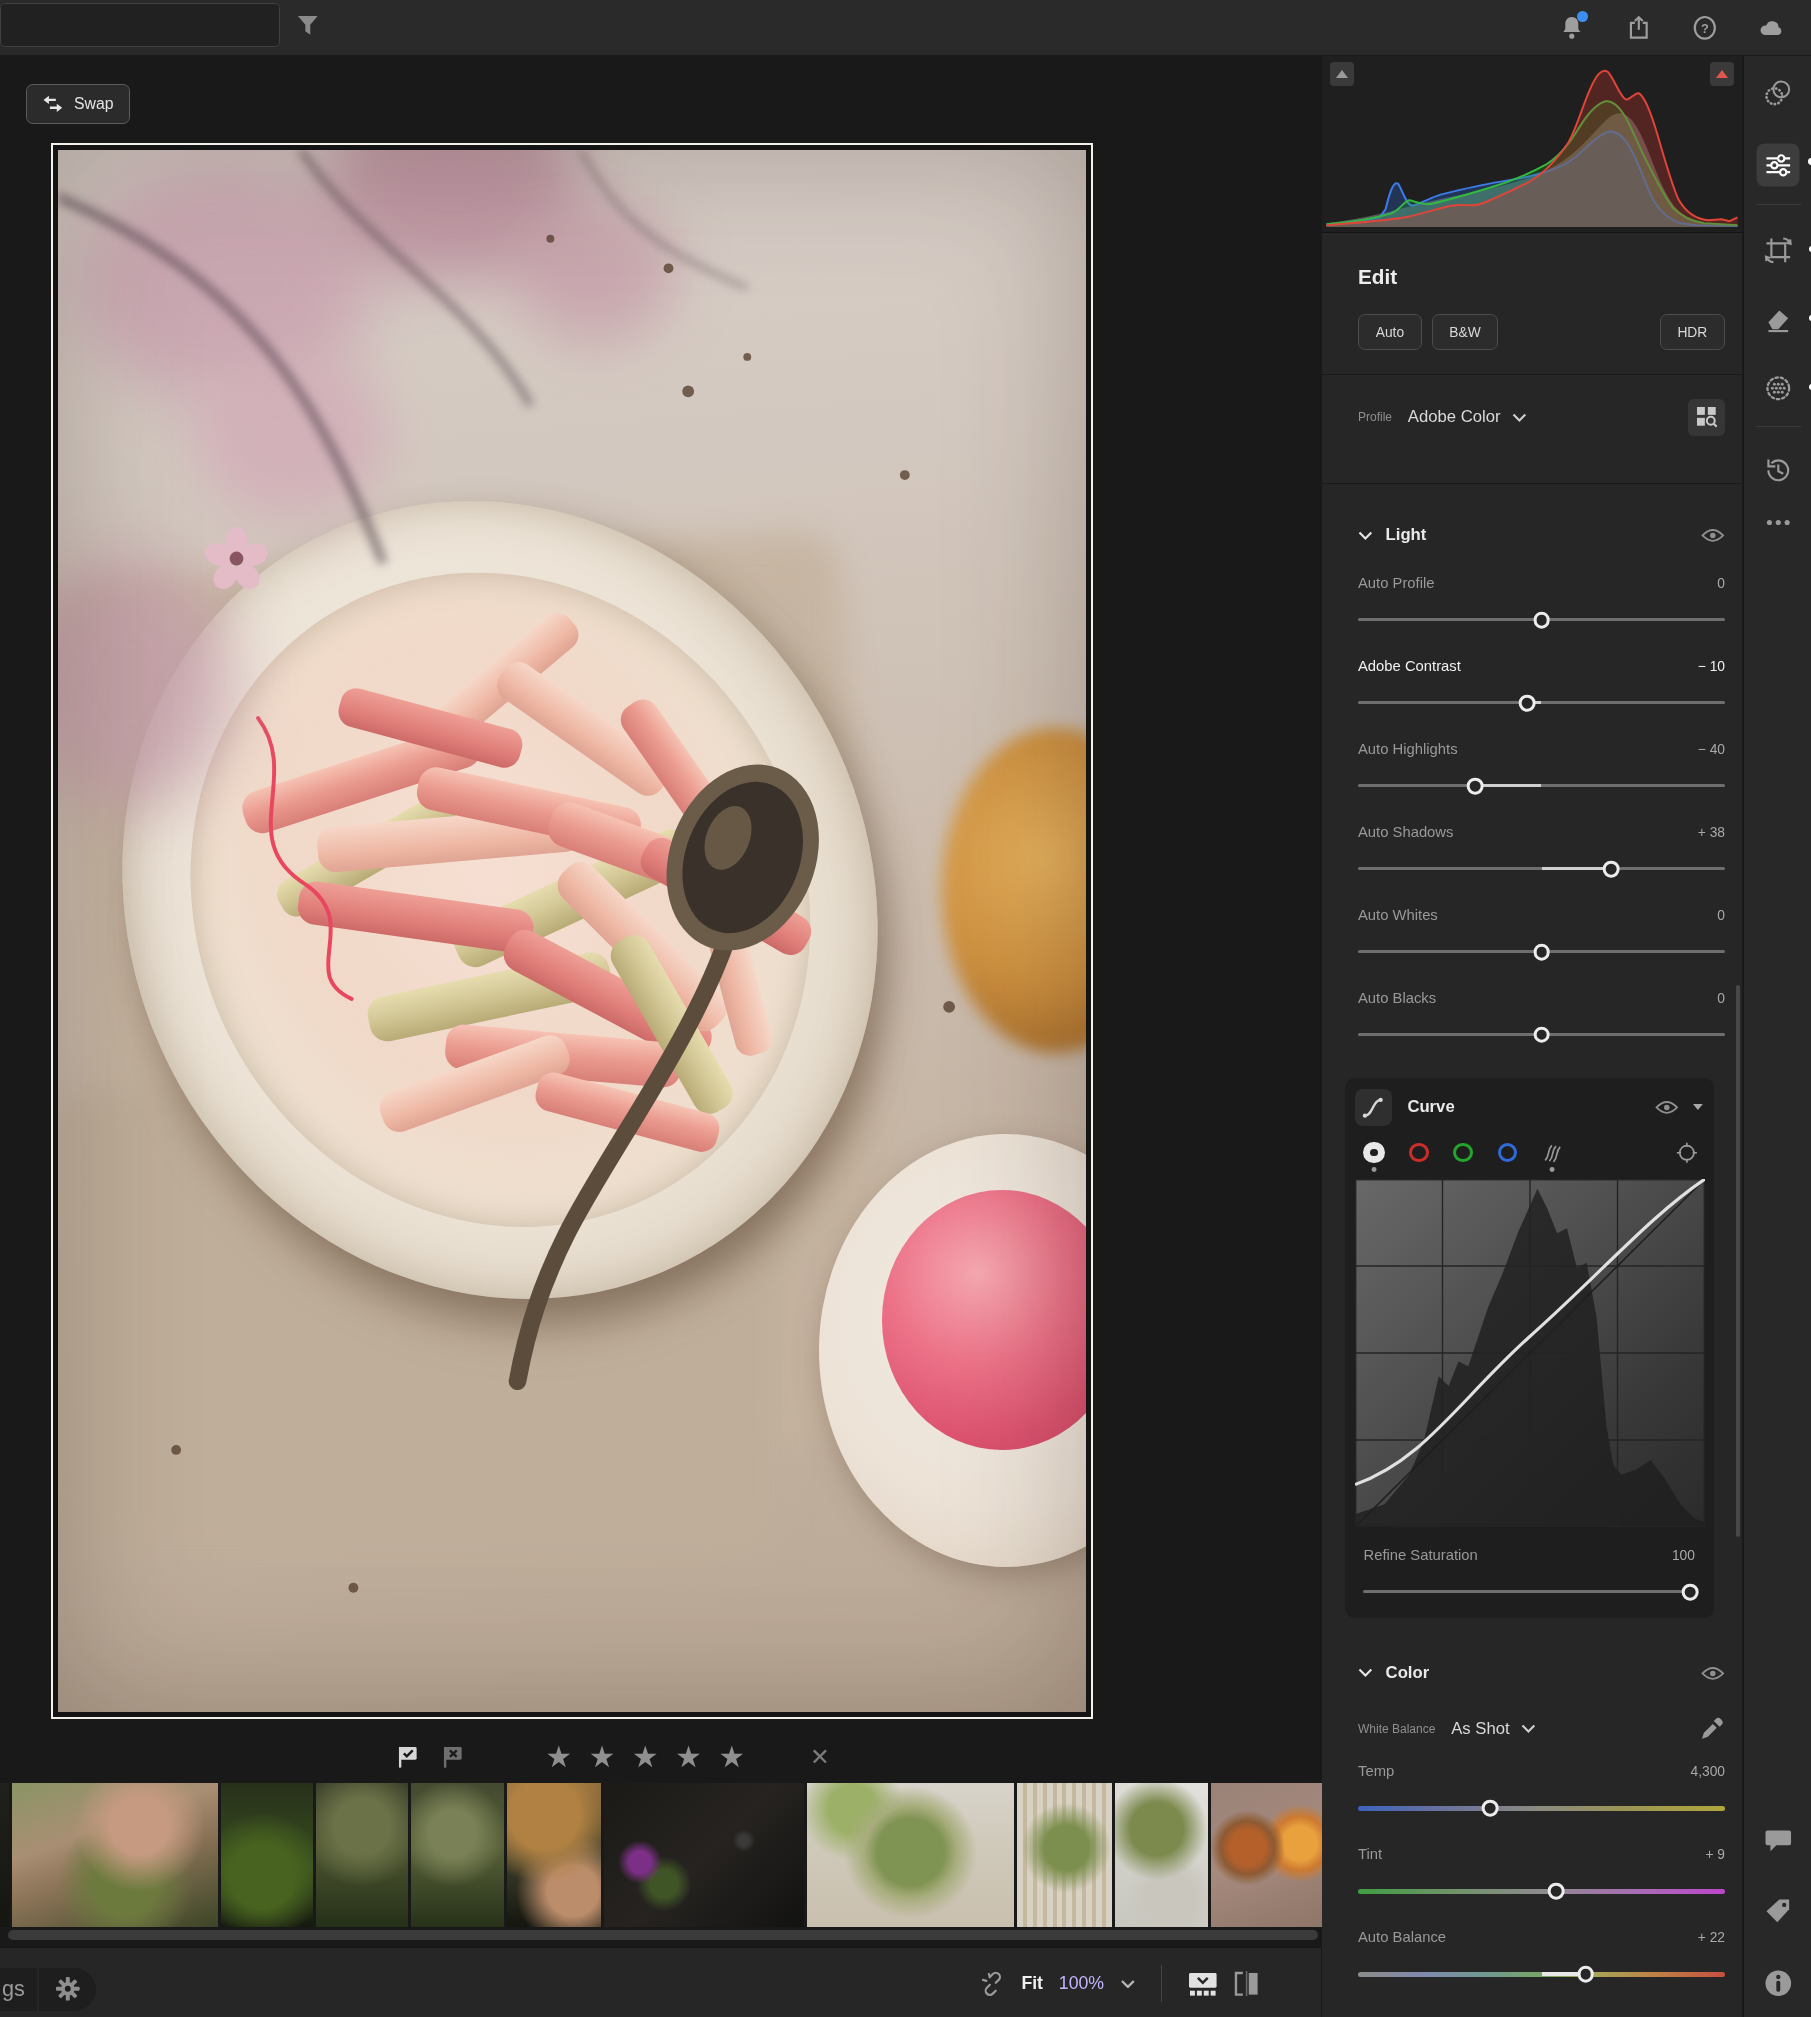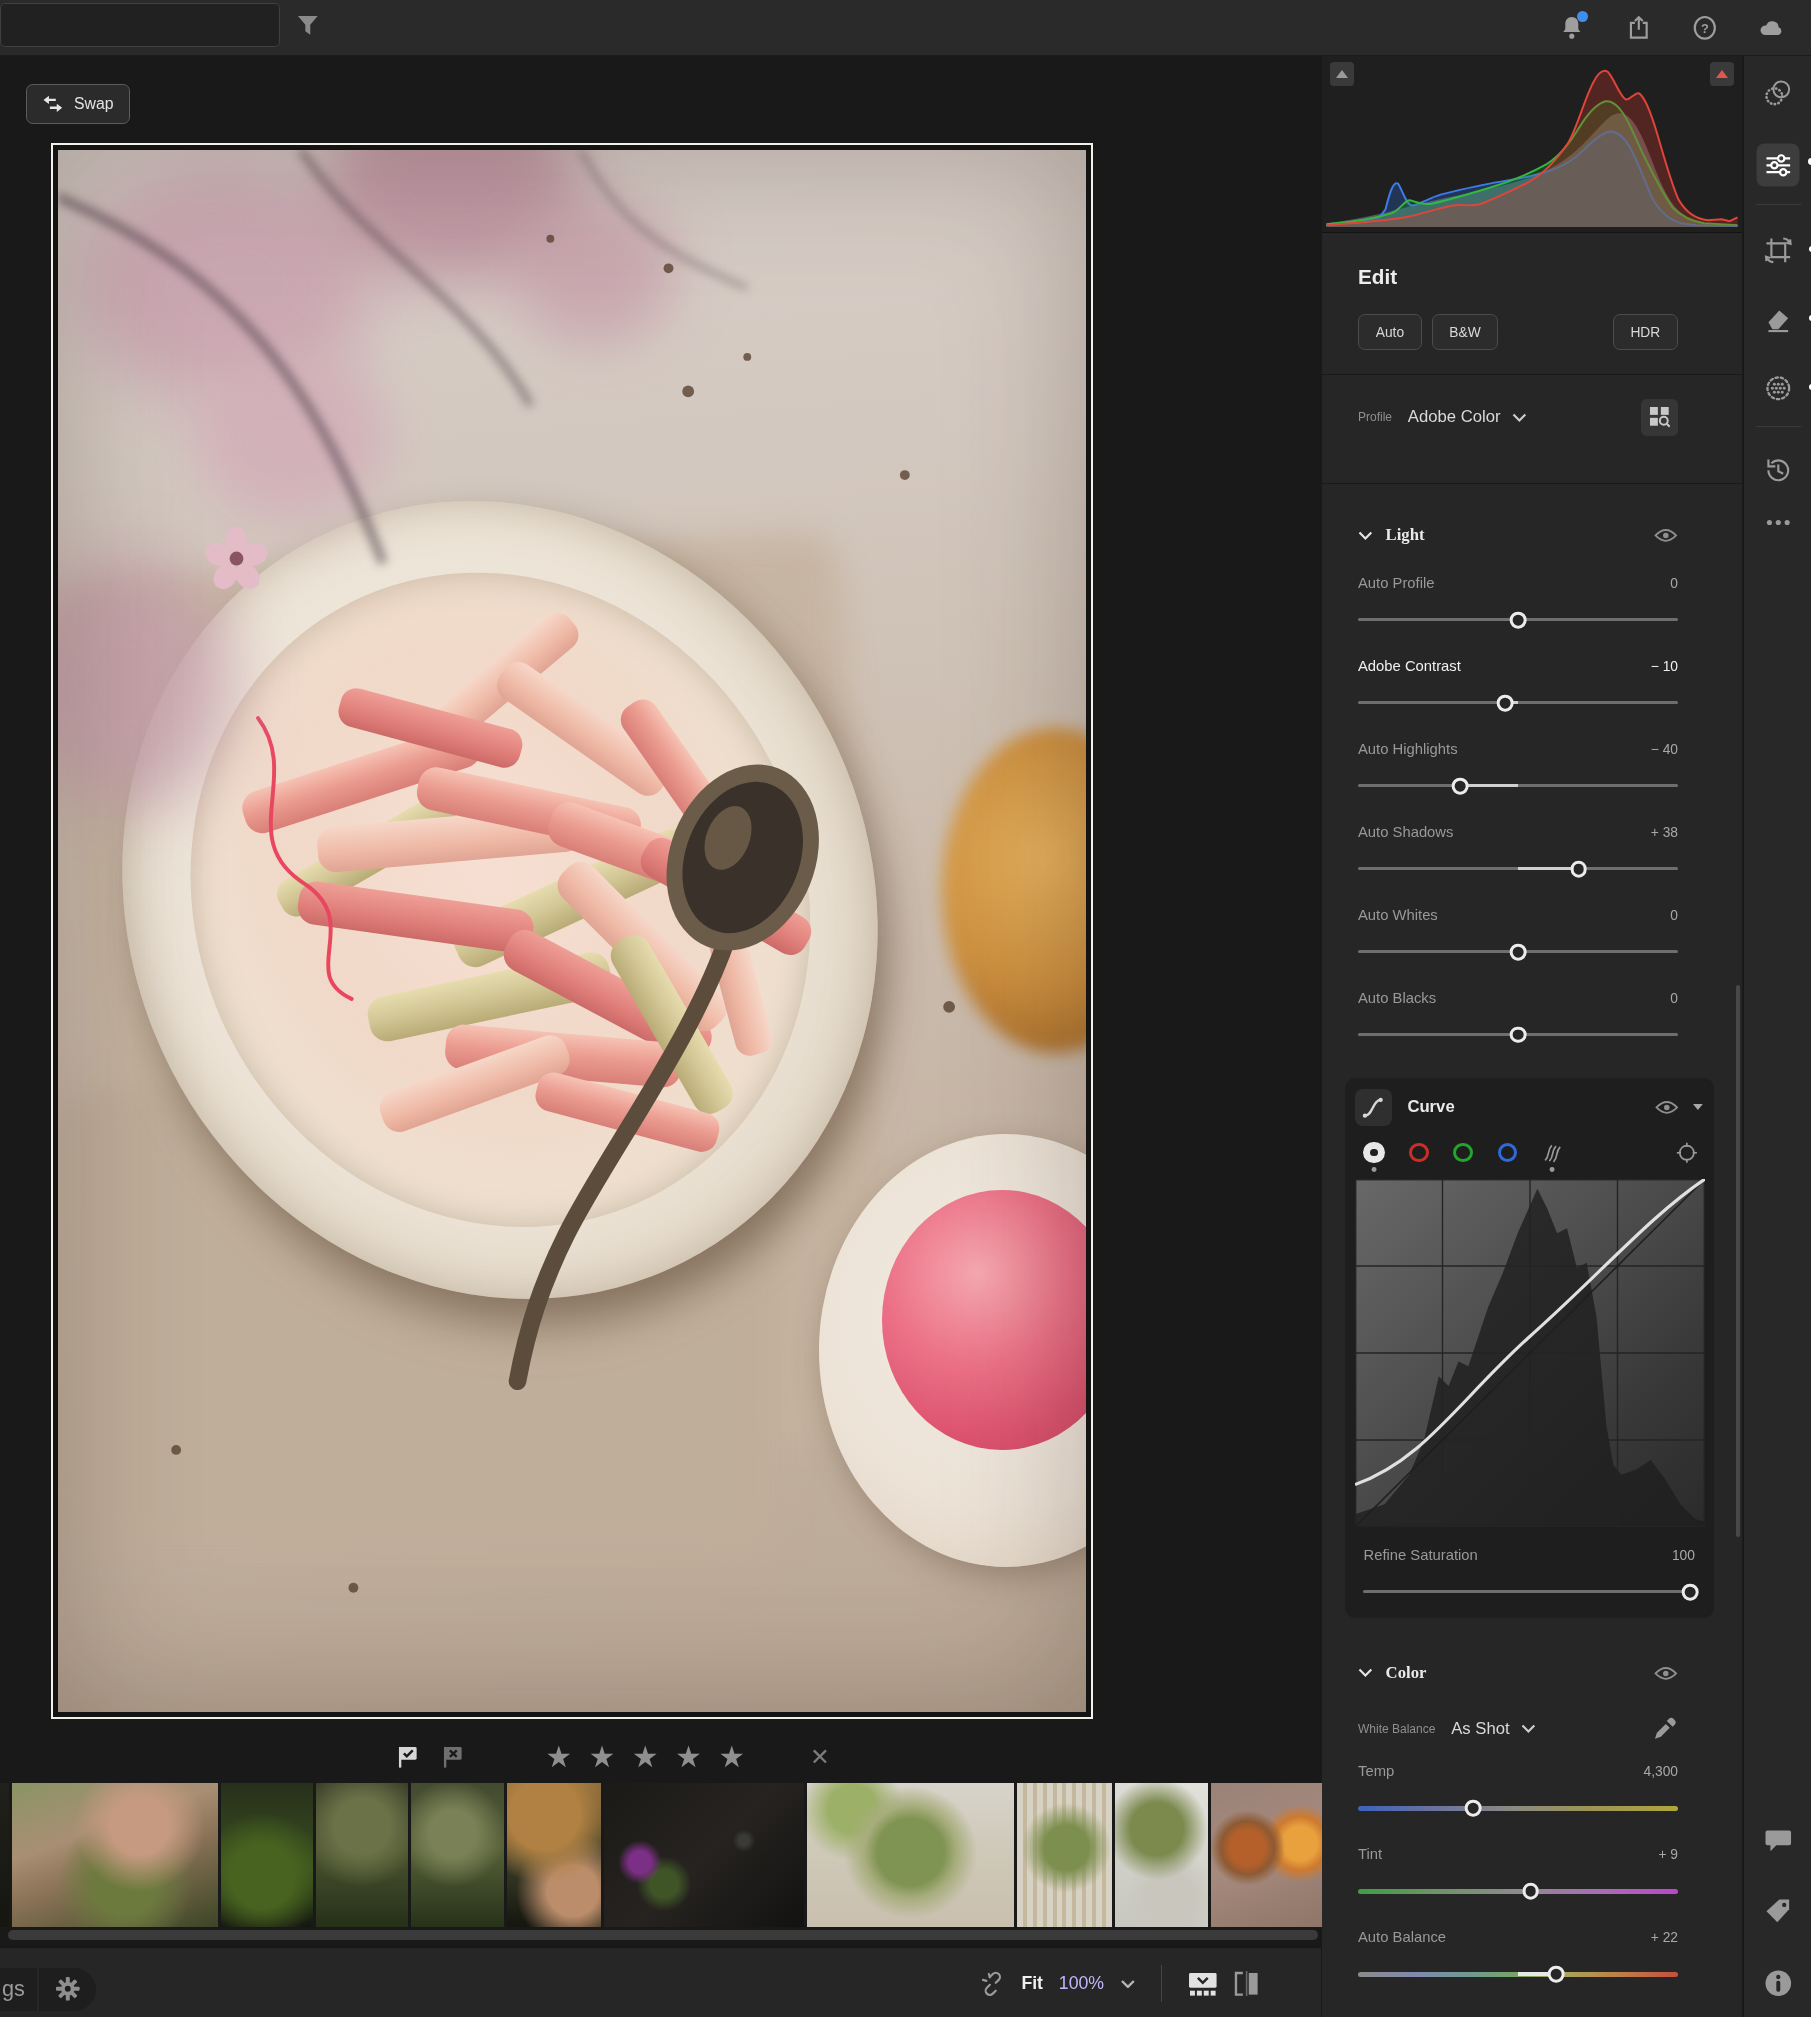--- a/index.html
+++ b/index.html
@@ -60,32 +60,32 @@
   .zoom-level { color:#c4b5fd; font-size:17.7px; }
   .vdivider { width:1px; height:37px; background:#454545; margin:0 9.9px; }
 
   
   .panel { position:absolute; left:1322px; top:56px; width:420px; height:1961px; background:#262626; overflow:hidden; }
   .histo { position:relative; width:420px; height:177px; background:#1f1f1f; border-bottom:1px solid #141414; }
   .clip-btn { position:absolute; top:5.9px; width:24.6px; height:24.6px; border-radius:3.9px; background:#3a3a3a; display:flex; align-items:center; justify-content:center; cursor:pointer; }
   .clip-btn.left { left:7.9px; } .clip-btn.right { right:7.9px; }
   .tri { width:0; height:0; border-left:6.9px solid transparent; border-right:6.9px solid transparent; border-bottom:8.9px solid #9a9a9a; }
   .tri.red { border-bottom-color:#e0564a; }
-  .pad { padding-left:36px; padding-right:64px; }
+  .pad { padding-left:36px; padding-right:17px; }
   .edit-title { margin-top:31.5px; font-size:20.7px; font-weight:bold; color:#ececec; }
   .btnrow { margin-top:25.6px; display:flex; gap:9.9px; }
   .pbtn { height:36px; padding:0 16.7px; border:1px solid #4c4c4c; border-radius:6.9px; background:#2c2c2c; color:#d8d8d8; font-size:13.8px; display:flex; align-items:center; cursor:pointer; }
   .pbtn.hdr { margin-left:auto; }
   .hdivider { height:1px; background:#1a1a1a; margin-top:23.6px; }
   .profile-row { height:85px; display:flex; align-items:center; }
   .profile-label { color:#8f8f8f; font-size:12px; }
   .profile-value { color:#d9d9d9; font-size:16.7px; margin-left:15.8px; }
   .chev { margin-left:11.8px; }
   .browse-btn { margin-left:auto; width:37px; height:37px; background:#363636; border-radius:5.9px; display:flex; align-items:center; justify-content:center; cursor:pointer; }
-  .section-head { margin-top:41px; display:flex; align-items:center;font-family:Liberation Serif, serif; }
+  .section-head { margin-top:41px; display:flex; align-items:center; }
   .section-title { font-size:16.7px; font-weight:bold; color:#e9e9e9; margin-left:12.8px; }
   .head-right { margin-left:auto; display:flex; align-items:center; gap:13.8px; }
   .srow { margin-top:29.6px; }
   .srow-head { display:flex; align-items:baseline; }
   .slabel { color:#999999; font-size:14.8px; }
   .slabel.active { color:#f0f0f0; }
   .svalue { margin-left:auto; color:#a8a8a8; font-size:13.8px; }
   .svalue.active { color:#f0f0f0; }
   .strack { position:relative; margin-top:20.7px; height:16.7px; cursor:pointer; }
   .sline { position:absolute; left:0; right:0; top:6.9px; height:3px; background:#6e6e6e; border-radius:2px; }

